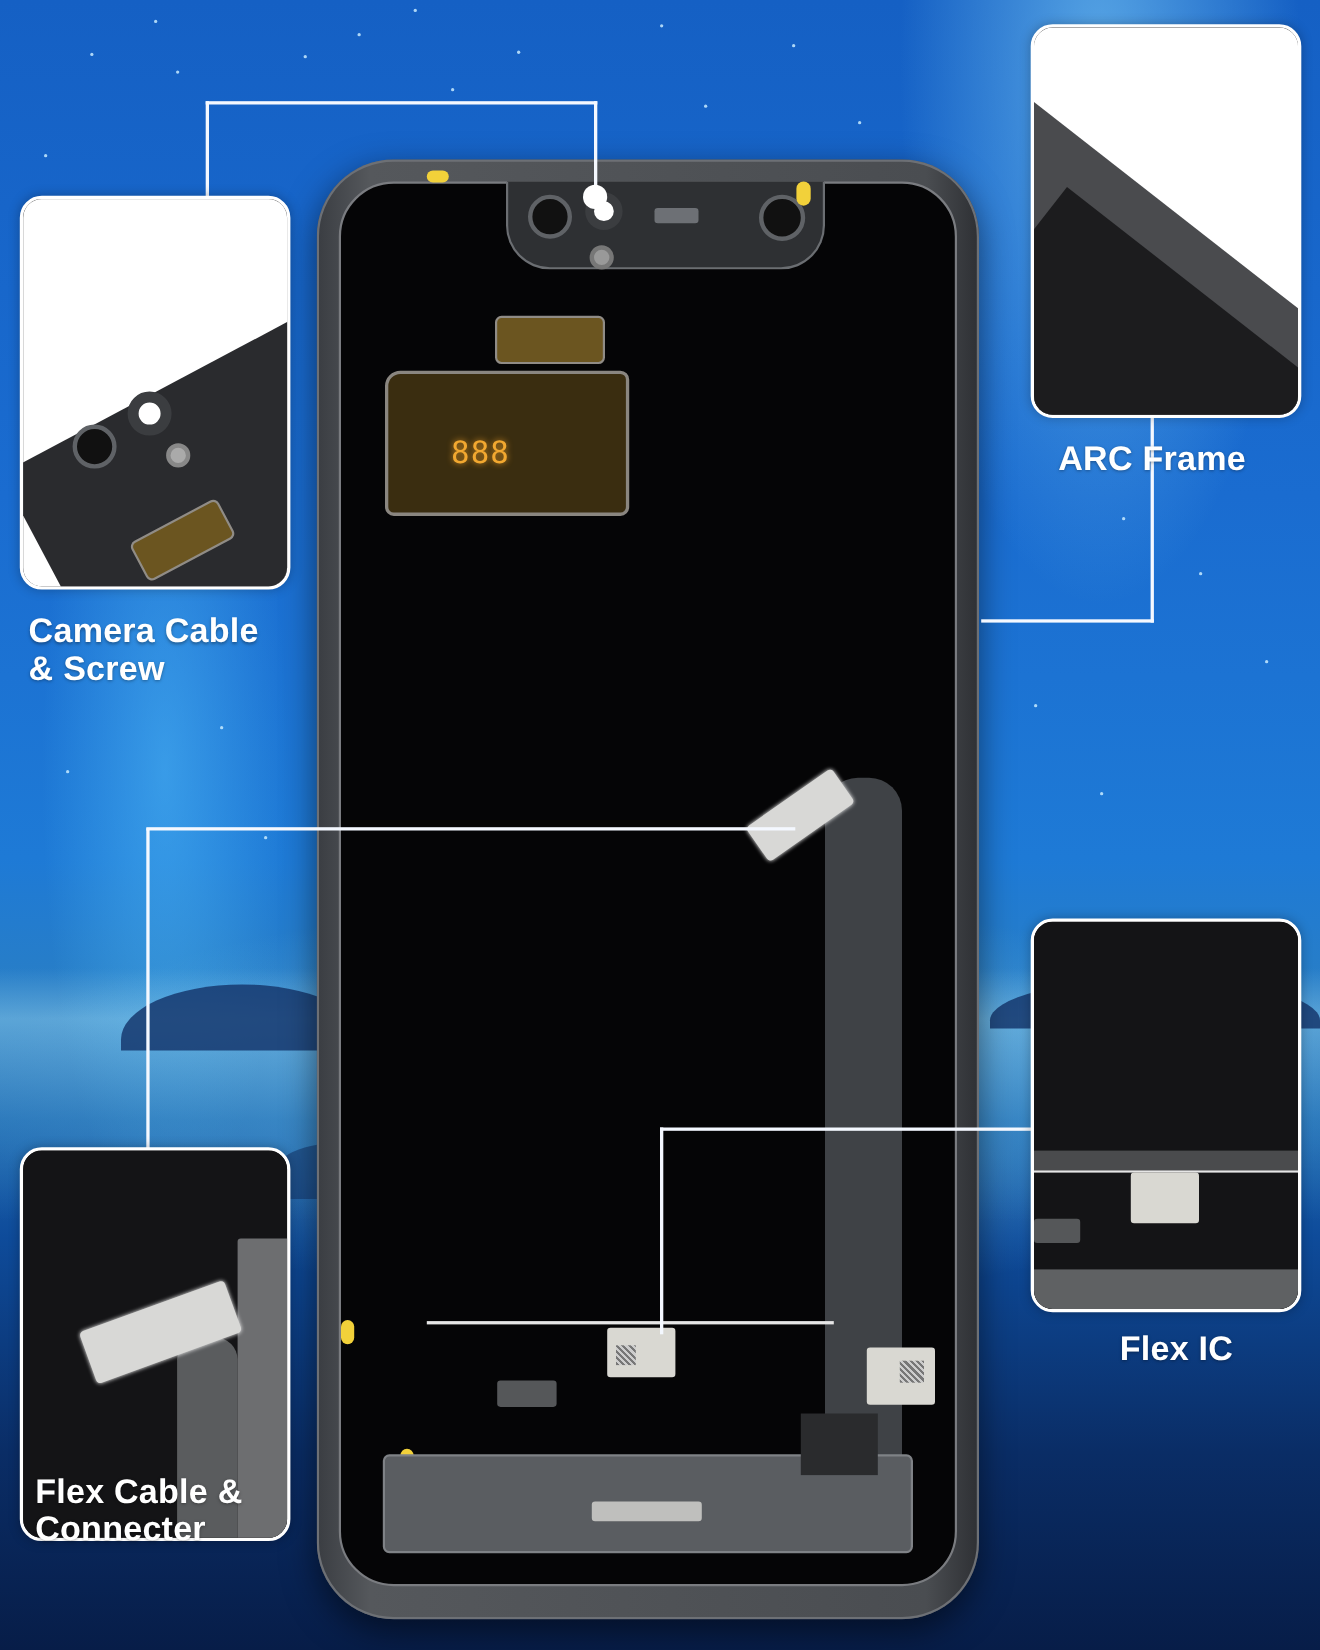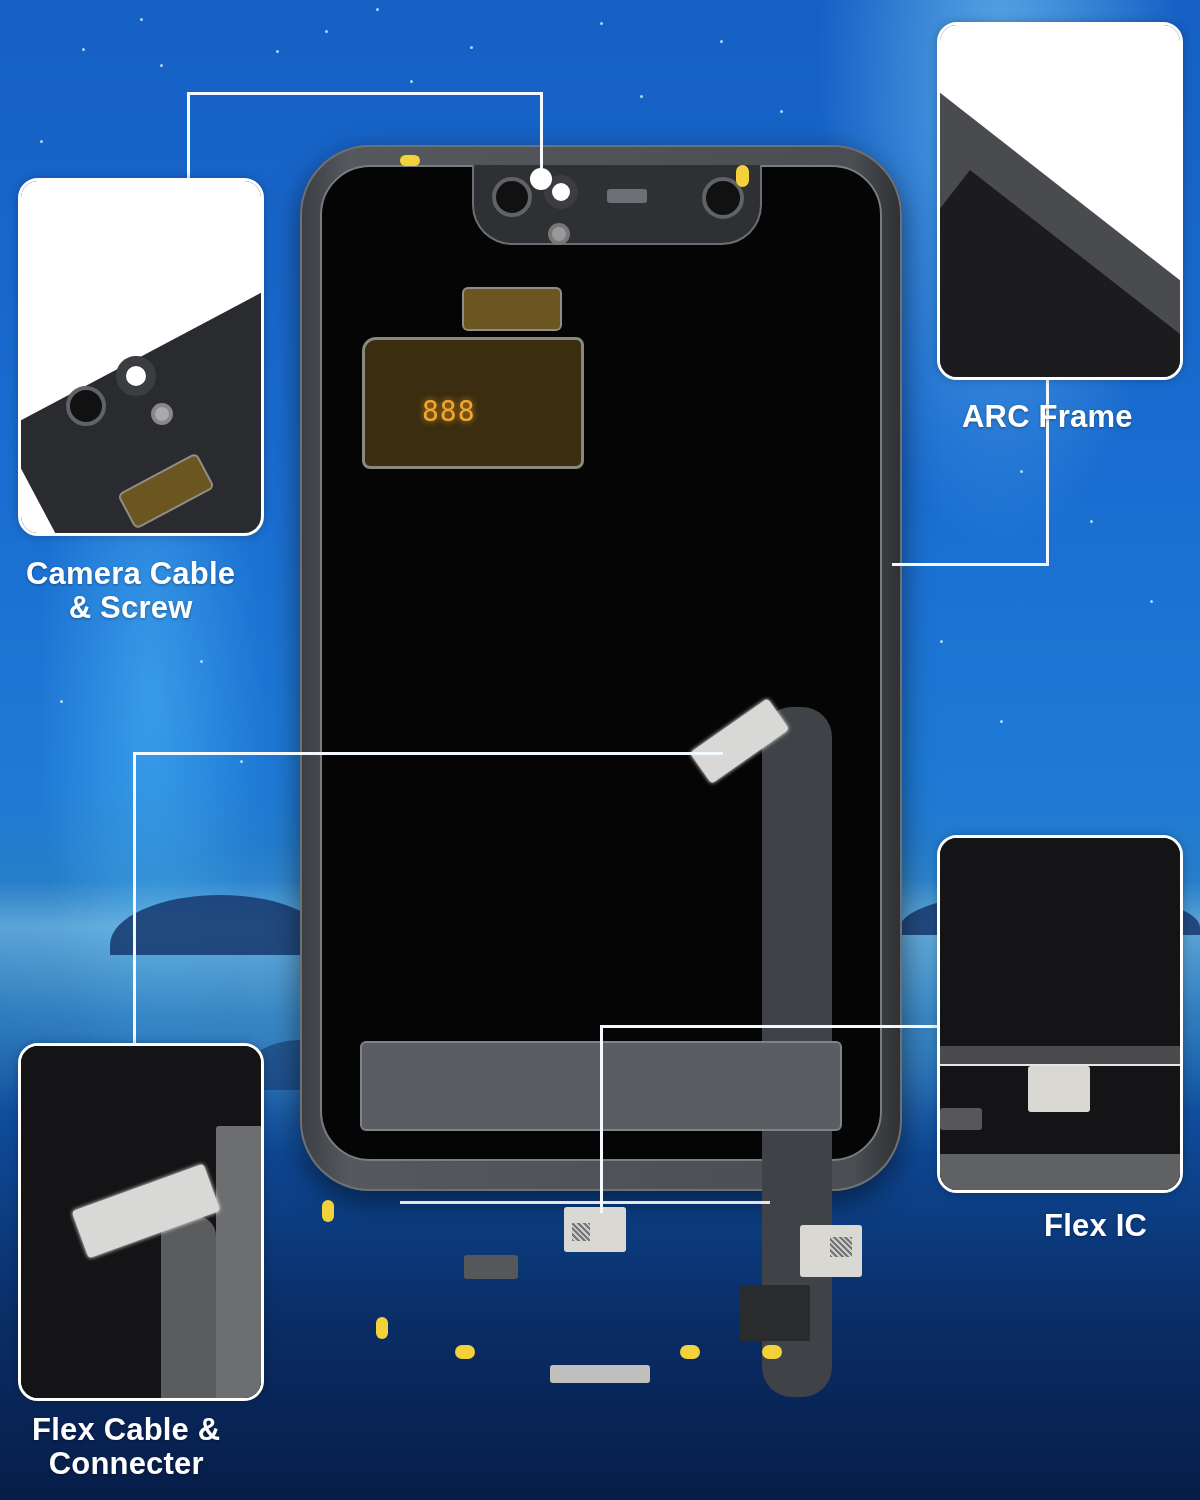--- a/index.html
+++ b/index.html
@@ -16,21 +16,21 @@
   .stars { position:absolute; inset:0; pointer-events:none; }
   .star { position:absolute; width:3px; height:3px; border-radius:50%; background:rgba(200,235,255,0.85); }
 
   
   .horizon { position:absolute; left:0; right:0; top:880px; height:230px;
     background: linear-gradient(180deg, rgba(180,225,250,0.0) 0%, rgba(150,210,240,0.45) 20%, rgba(60,140,200,0.5) 60%, rgba(10,50,110,0) 100%); }
   .mountain { position:absolute; background:#16386e; border-radius:60% 60% 0 0 / 100% 100% 0 0; opacity:0.85; }
 
   
   .phone {
-    position:absolute; left:300px; top:145px; width:602px; height:1046px;
+    position:absolute; left:288px; top:145px; width:602px; height:1327px;
     border-radius:70px 70px 70px 70px;
     background: linear-gradient(90deg, #3a3d42, #55585c 8%, #4a4d51 92%, #2e3034);
     box-shadow: 0 0 0 2px #6d7075 inset, 0 10px 30px rgba(0,0,0,0.5);
   }
   .phone-inner {
     position:absolute; left:20px; top:20px; right:20px; bottom:30px;
     border-radius:50px;
     background:#050506;
     border:2px solid #7a7c80;
   }
@@ -53,21 +53,20 @@
   
   .callout-line { position:absolute; background:#f4f8ff; }
   .thumb {
     position:absolute; border:3px solid #ffffff; border-radius:20px; overflow:hidden;
     background:#1a1a1c; box-shadow:0 0 10px rgba(0,0,0,0.25);
   }
   .label {
     position:absolute; color:#ffffff; font-family:"Liberation Sans", sans-serif;
     font-weight:700; font-size:31px; line-height:34px; letter-spacing:0.2px;
     text-shadow:0 1px 3px rgba(0,0,0,0.35);
-    text-align:center;
   }
 
   
   .t-white { position:absolute; background:#ffffff; }
   .t-diag { position:absolute; background:#2a2b2e; transform-origin:0 0; }
   .t-dark { position:absolute; background:#141416; }
 </style>
 </head>
 <body>
 
@@ -181,19 +180,19 @@
   <div class="gray-rect" style="left:0;top:316px;width:100%;height:42px;background:#5f6163;border-radius:0;"></div>
 </div>
 
 <div class="label" style="left:26px;top:557px;">
   <div>Camera Cable</div>
   <div>&amp; Screw</div>
 </div>
 <div class="label" style="left:962px;top:400px;">
   <div>ARC Frame</div>
 </div>
-<div class="label" style="left:32px;top:1413px;">
+<div class="label" style="left:32px;top:1339px;">
   <div>Flex Cable &amp;</div>
   <div>Connecter</div>
 </div>
-<div class="label" style="left:1018px;top:1209px;margin-left:26px;">
+<div class="label" style="left:1018px;top:1209px;">
   <div>Flex IC</div>
 </div>
 
 </body></html>

